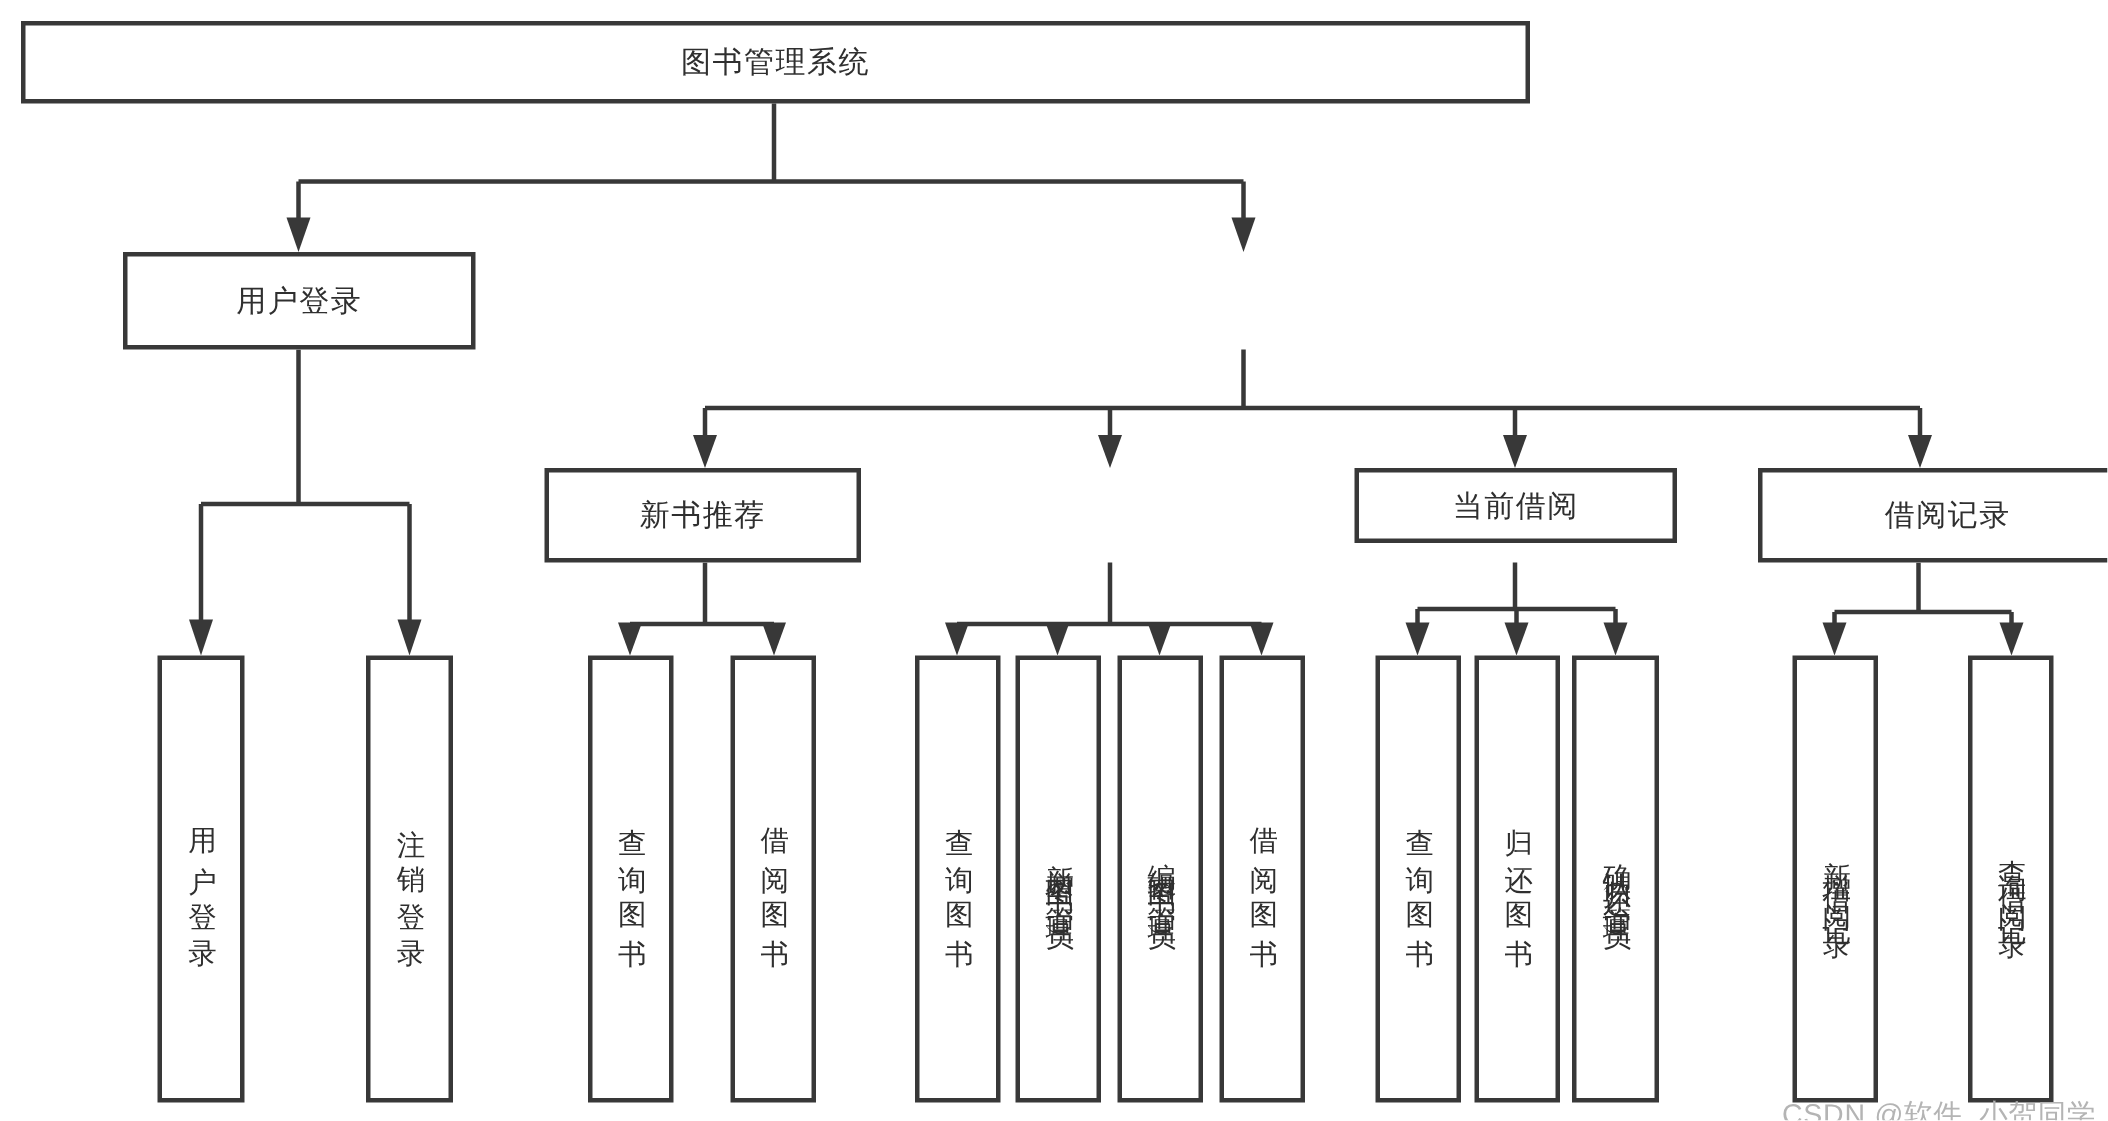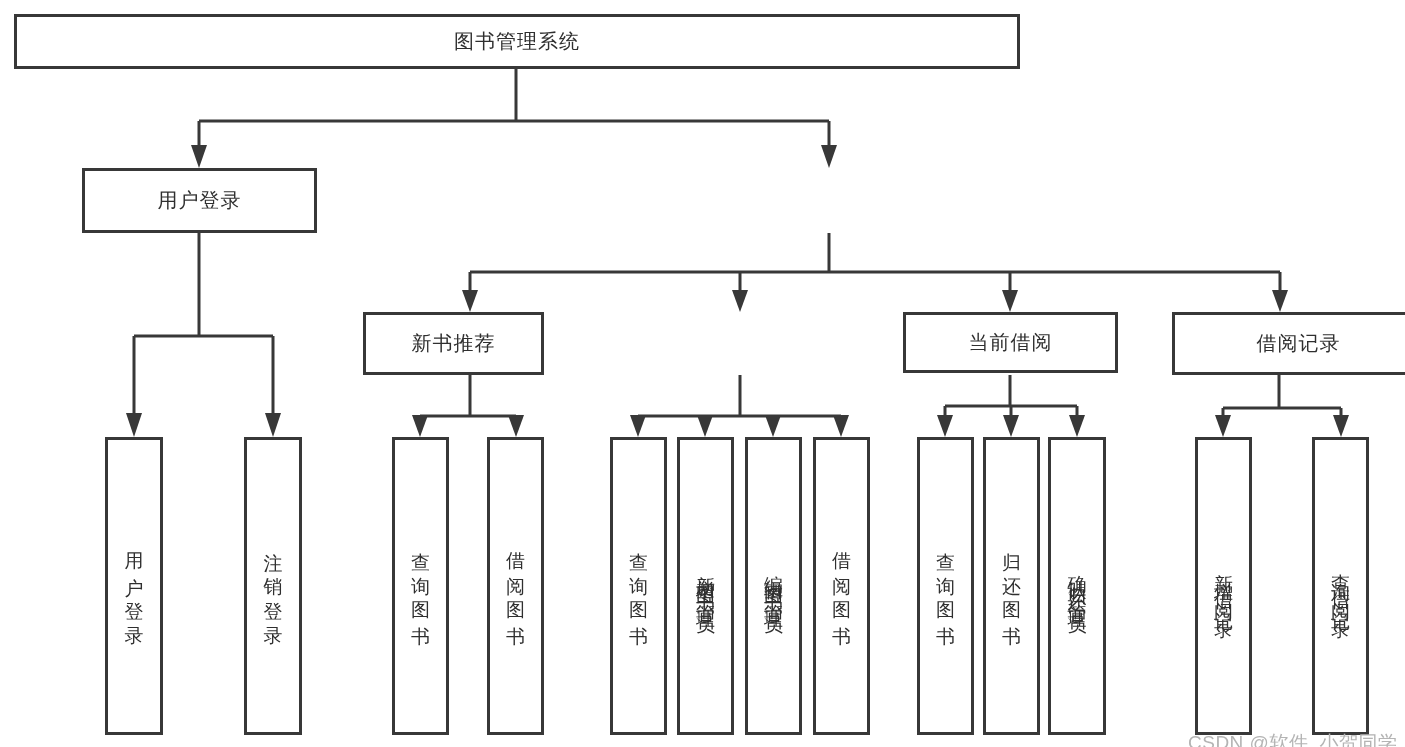--- a/index.html
+++ b/index.html
@@ -28,23 +28,23 @@
     line-height:1.05;
     color:var(--text,#2f2f2f);
     white-space:nowrap;
   }
   
   .n-root{left:14px;top:14px;width:1006px;height:55px;}
   
   .n-l2-0{left:82px;top:168px;width:235px;height:65px;}
   .n-l2-1{left:711px;top:168px;width:236px;height:65px;}
   
-  .n-l3-0{left:363px;top:312px;width:181px;height:63px;text-align:center;}
+  .n-l3-0{left:363px;top:312px;width:211px;height:63px;text-align:center;}
   .n-l3-1{left:633px;top:312px;width:215px;height:63px;}
-  .n-l3-2{left:903px;top:312px;width:215px;height:61px;}
+  .n-l3-2{left:903px;top:312px;width:215px;height:50px;}
   .n-l3-3{left:1172px;top:312px;width:253px;height:63px;}
   
   .leaf{top:437px;width:57px;height:298px;}
   .n-a0{left:105px;width:58px;} .n-a1{left:244px;width:58px;}
   .n-b0{left:392px;} .n-b1{left:487px;}
   .n-c0{left:610px;} .n-c1{left:677px;} .n-c2{left:745px;} .n-c3{left:813px;}
   .n-d0{left:917px;} .n-d1{left:983px;} .n-d2{left:1048px;width:58px;}
   .n-e0{left:1195px;} .n-e1{left:1312px;}
   .watermark{
     position:absolute;left:1188px;top:730px;

